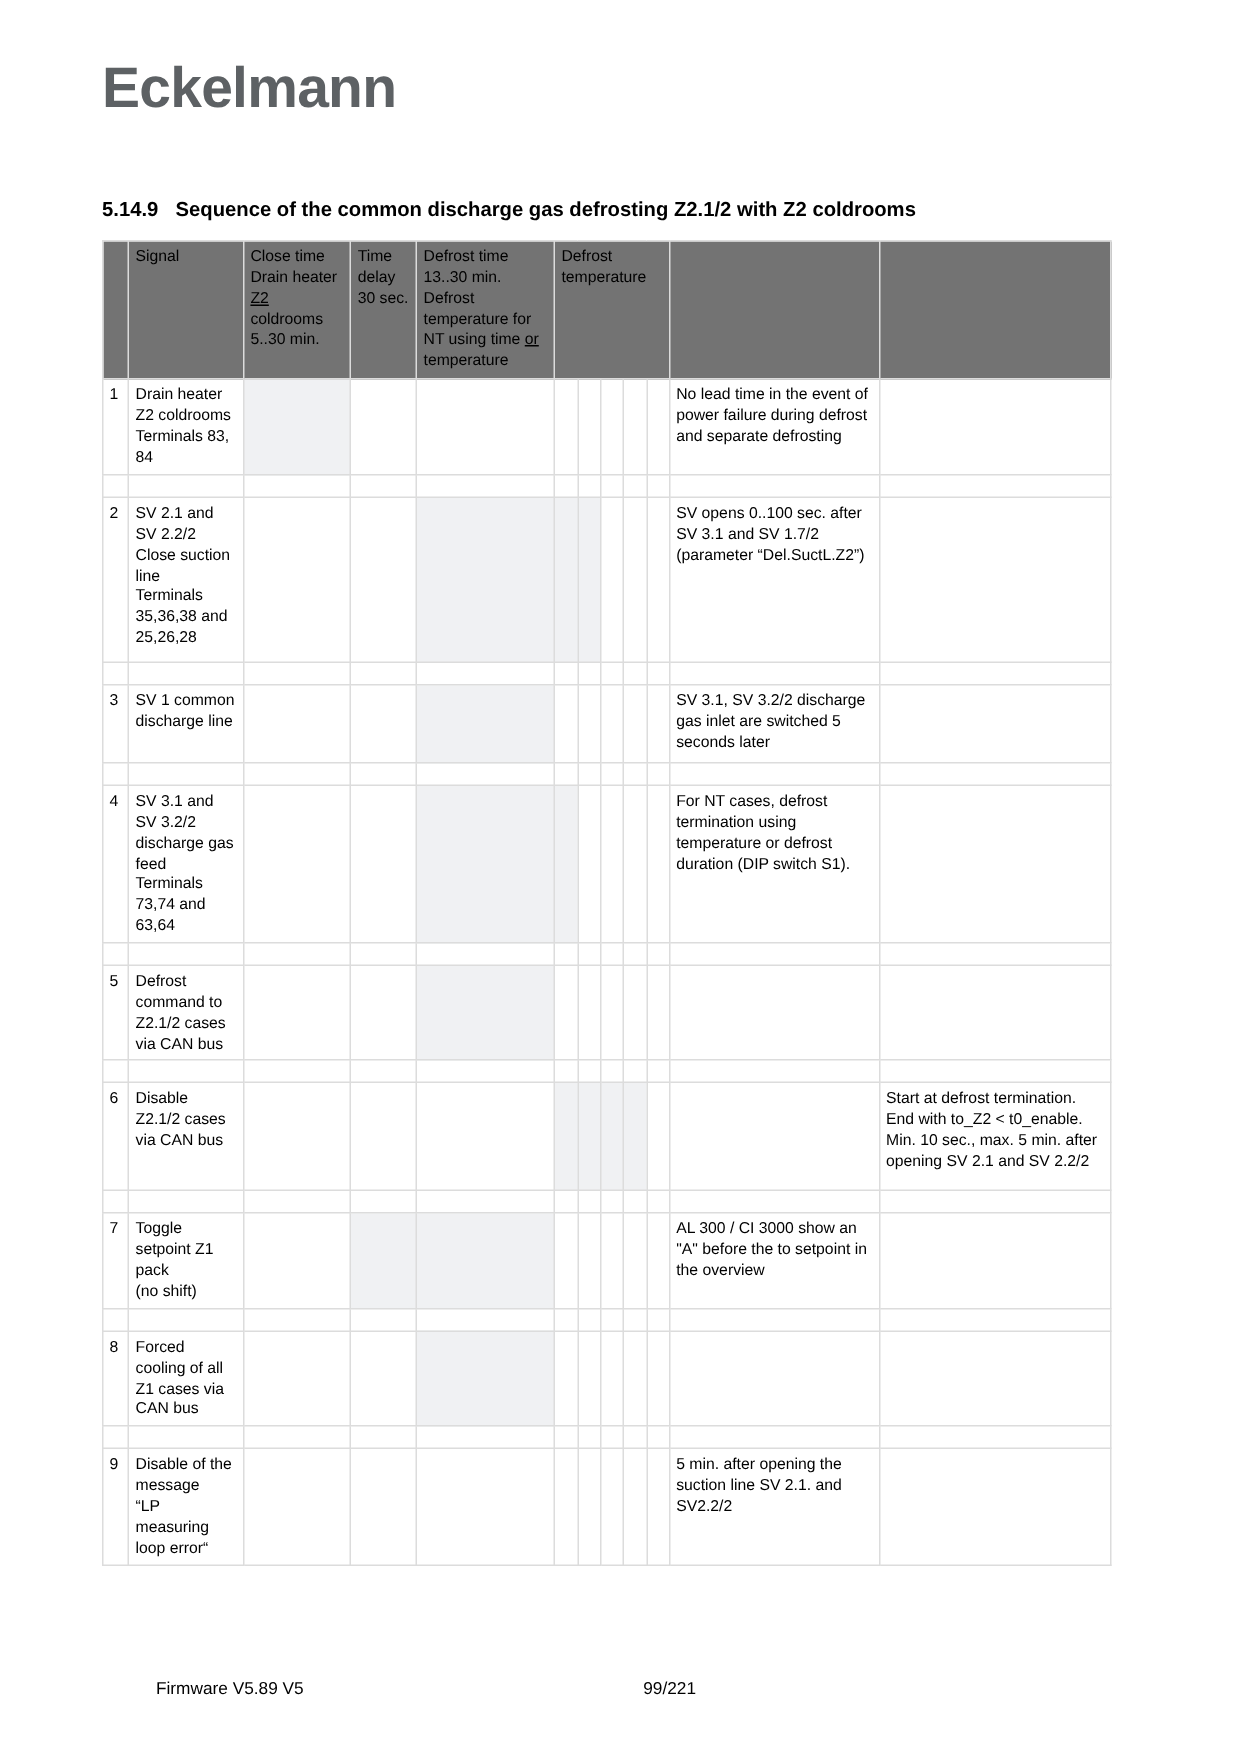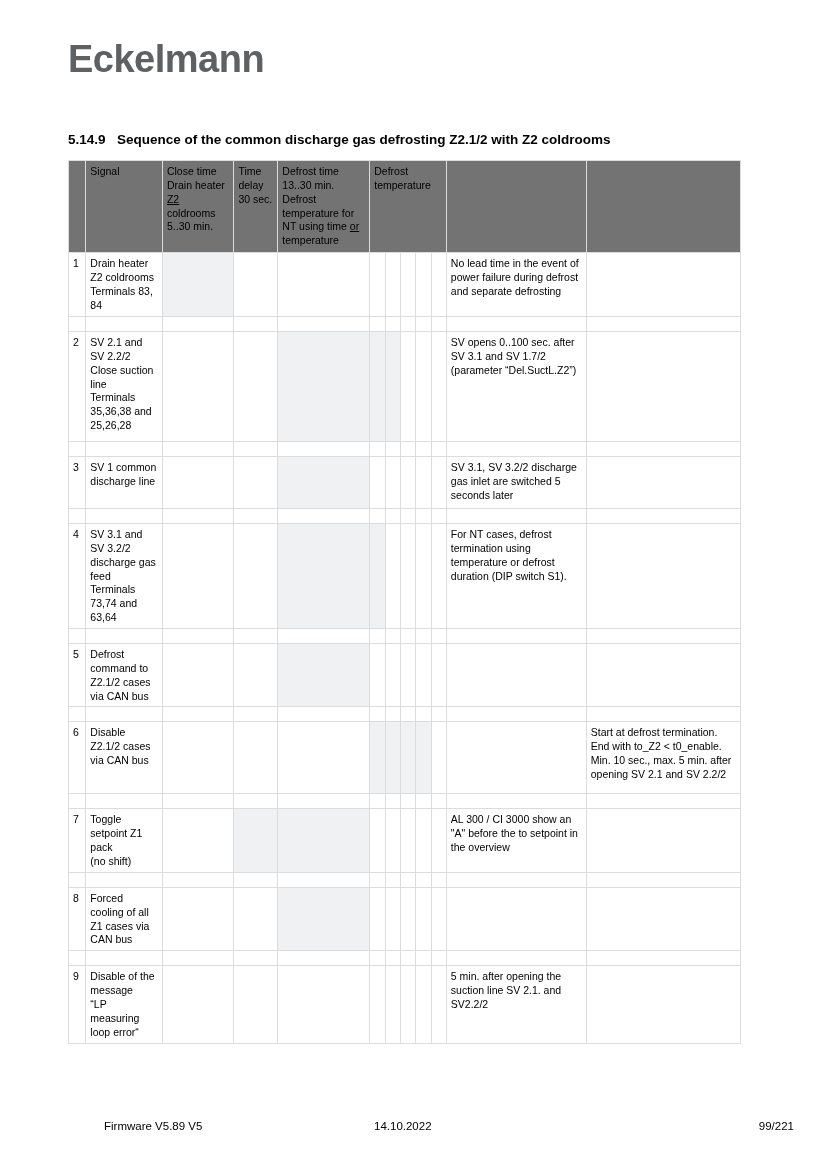--- a/index.html
+++ b/index.html
@@ -393,17 +393,16 @@
             <td class="sub"></td>
             <td><span class="cell-pre">5 min. after opening the suction line SV 2.1. and SV2.2/2</span></td>
             <td></td>
           </tr>
         </tbody>
     </table>
   </div>
 
   <div class="footer">
     <div class="f-left">Firmware V5.89 V5</div>
-    <div class="f-mid">14.10.2022</div>
     <div class="f-right">99/221</div>
   </div>
 
 </div>
 
 </body></html>

